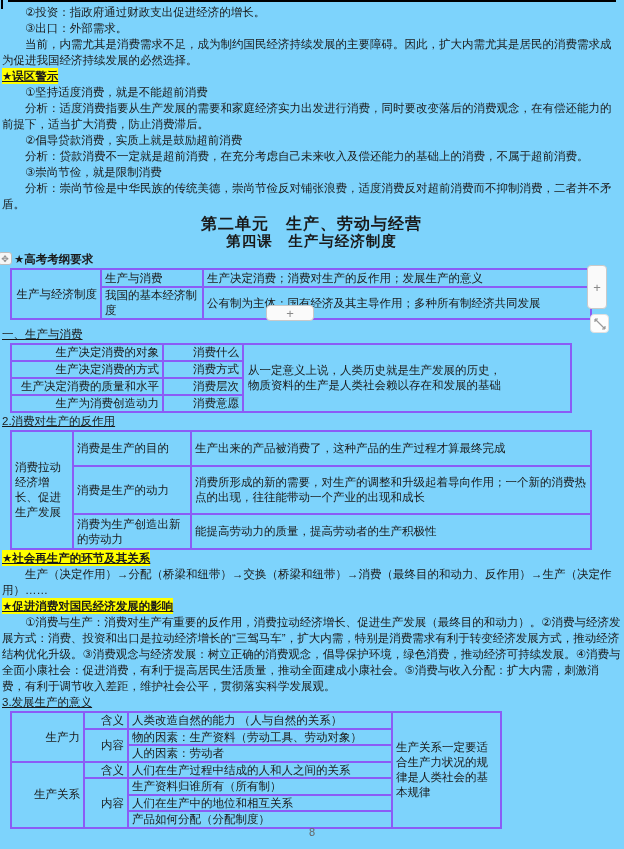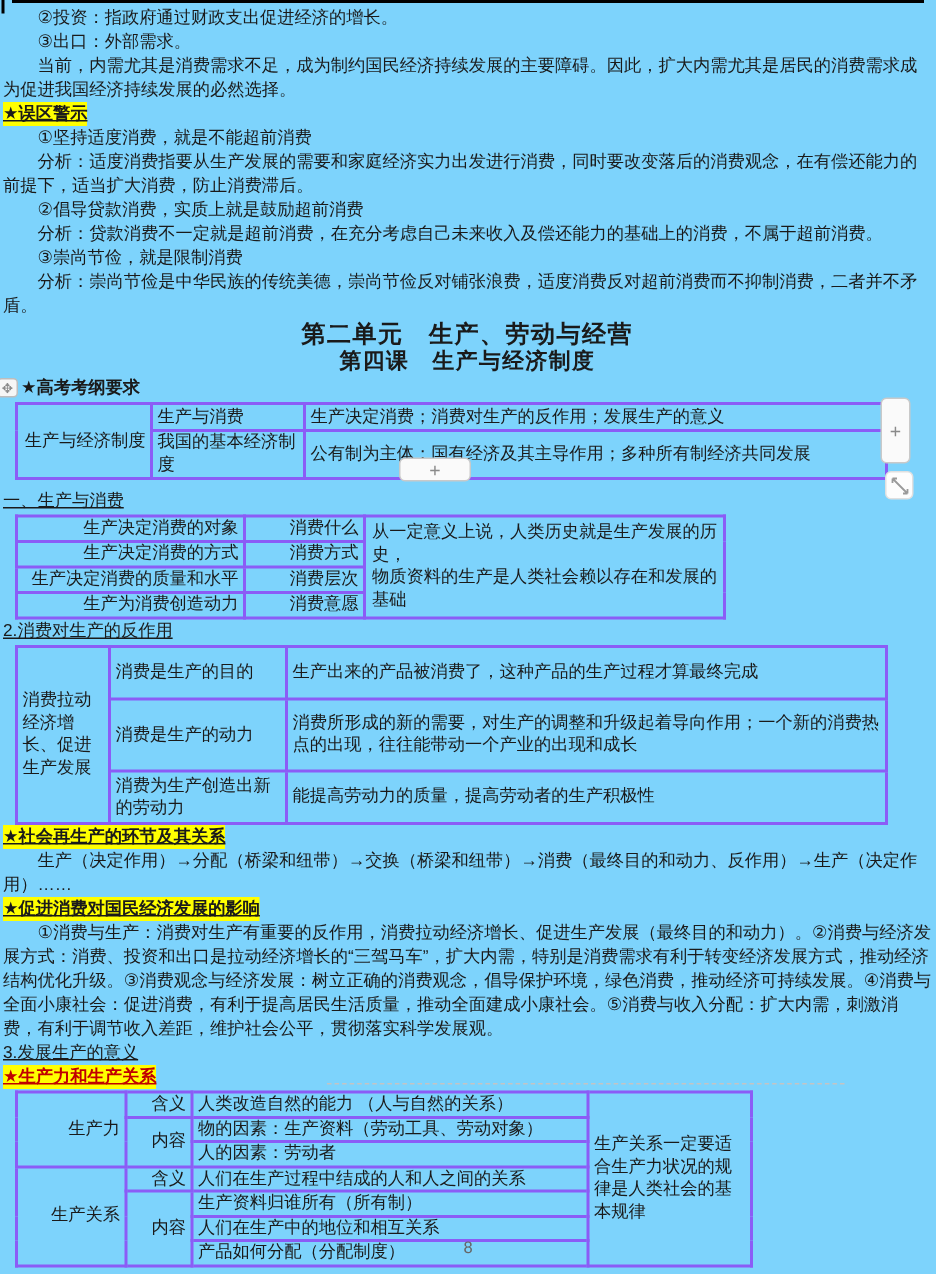--- a/index.html
+++ b/index.html
@@ -17,21 +17,21 @@
   .center-title{text-align:center;font-weight:bold;margin:0;}
   .t1{font-size:16px;line-height:19px;letter-spacing:1px;margin-top:2px;}
   .t2{font-size:14.5px;line-height:17px;letter-spacing:1px;}
   .outline-row{position:relative;margin:1px 0 1px 0;font-weight:bold;padding-left:0;}
   table{border-collapse:collapse;table-layout:fixed;margin-left:8px;}
   td{border:2px solid #8b5cf6;padding:0 3px;font-size:11.5px;line-height:15px;
      word-break:break-all;vertical-align:middle;}
   .tc{text-align:right;margin-top:30px;}
   .t-outline{width:582px;}
   .t-outline td{height:16px;}
-  .t-decide{width:474px;margin-top:1px;font-family:Liberation Serif, serif;}
+  .t-decide{width:562px;margin-top:1px;font-family:Liberation Serif, serif;}
   .t-decide td{height:15px;}
   .t-react{width:582px;margin-top:1px;}
   .t-forces{width:492px;margin-top:1px;}
   .t-forces td{height:14px;line-height:14.5px;}
   .note-cell{padding-left:4px;}
   .tbl-wrap{position:relative;}
   .ctl{position:absolute;border:1px solid #c9c9c9;border-radius:4px;background:#fafafa;
        color:#8a8a8a;display:flex;align-items:center;justify-content:center;
        font-size:13px;line-height:1;box-sizing:border-box;}
   .plus-v{left:585px;top:-3px;width:20px;height:44px;}
@@ -166,24 +166,20 @@
     </div>
     <p class="ln">生产（决定作用）→分配（桥梁和纽带）→交换（桥梁和纽带）→消费（最终目的和动力、反作用）→生产（决定作用）……</p>
 
     <div class="plainhead">
       <span class="hl">★促进消费对国民经济发展的影响</span>
     </div>
     <p class="ln">①消费与生产：消费对生产有重要的反作用，消费拉动经济增长、促进生产发展（最终目的和动力）。②消费与经济发展方式：消费、投资和出口是拉动经济增长的“三驾马车”，扩大内需，特别是消费需求有利于转变经济发展方式，推动经济结构优化升级。③消费观念与经济发展：树立正确的消费观念，倡导保护环境，绿色消费，推动经济可持续发展。④消费与全面小康社会：促进消费，有利于提高居民生活质量，推动全面建成小康社会。⑤消费与收入分配：扩大内需，刺激消费，有利于调节收入差距，维护社会公平，贯彻落实科学发展观。</p>
 
     <p class="flush">3.发展生产的意义</p>
 
-    <div class="plainhead head-row">
-      <span class="hl hl-red">★生产力和生产关系</span>
-      <span class="guide"></span>
-    </div>
 
     <table class="t-forces">
       <colgroup>
           <col style="width:73px">
           <col style="width:44px">
           <col style="width:264px">
           <col>
         </colgroup>
       <tbody>
           <tr>

